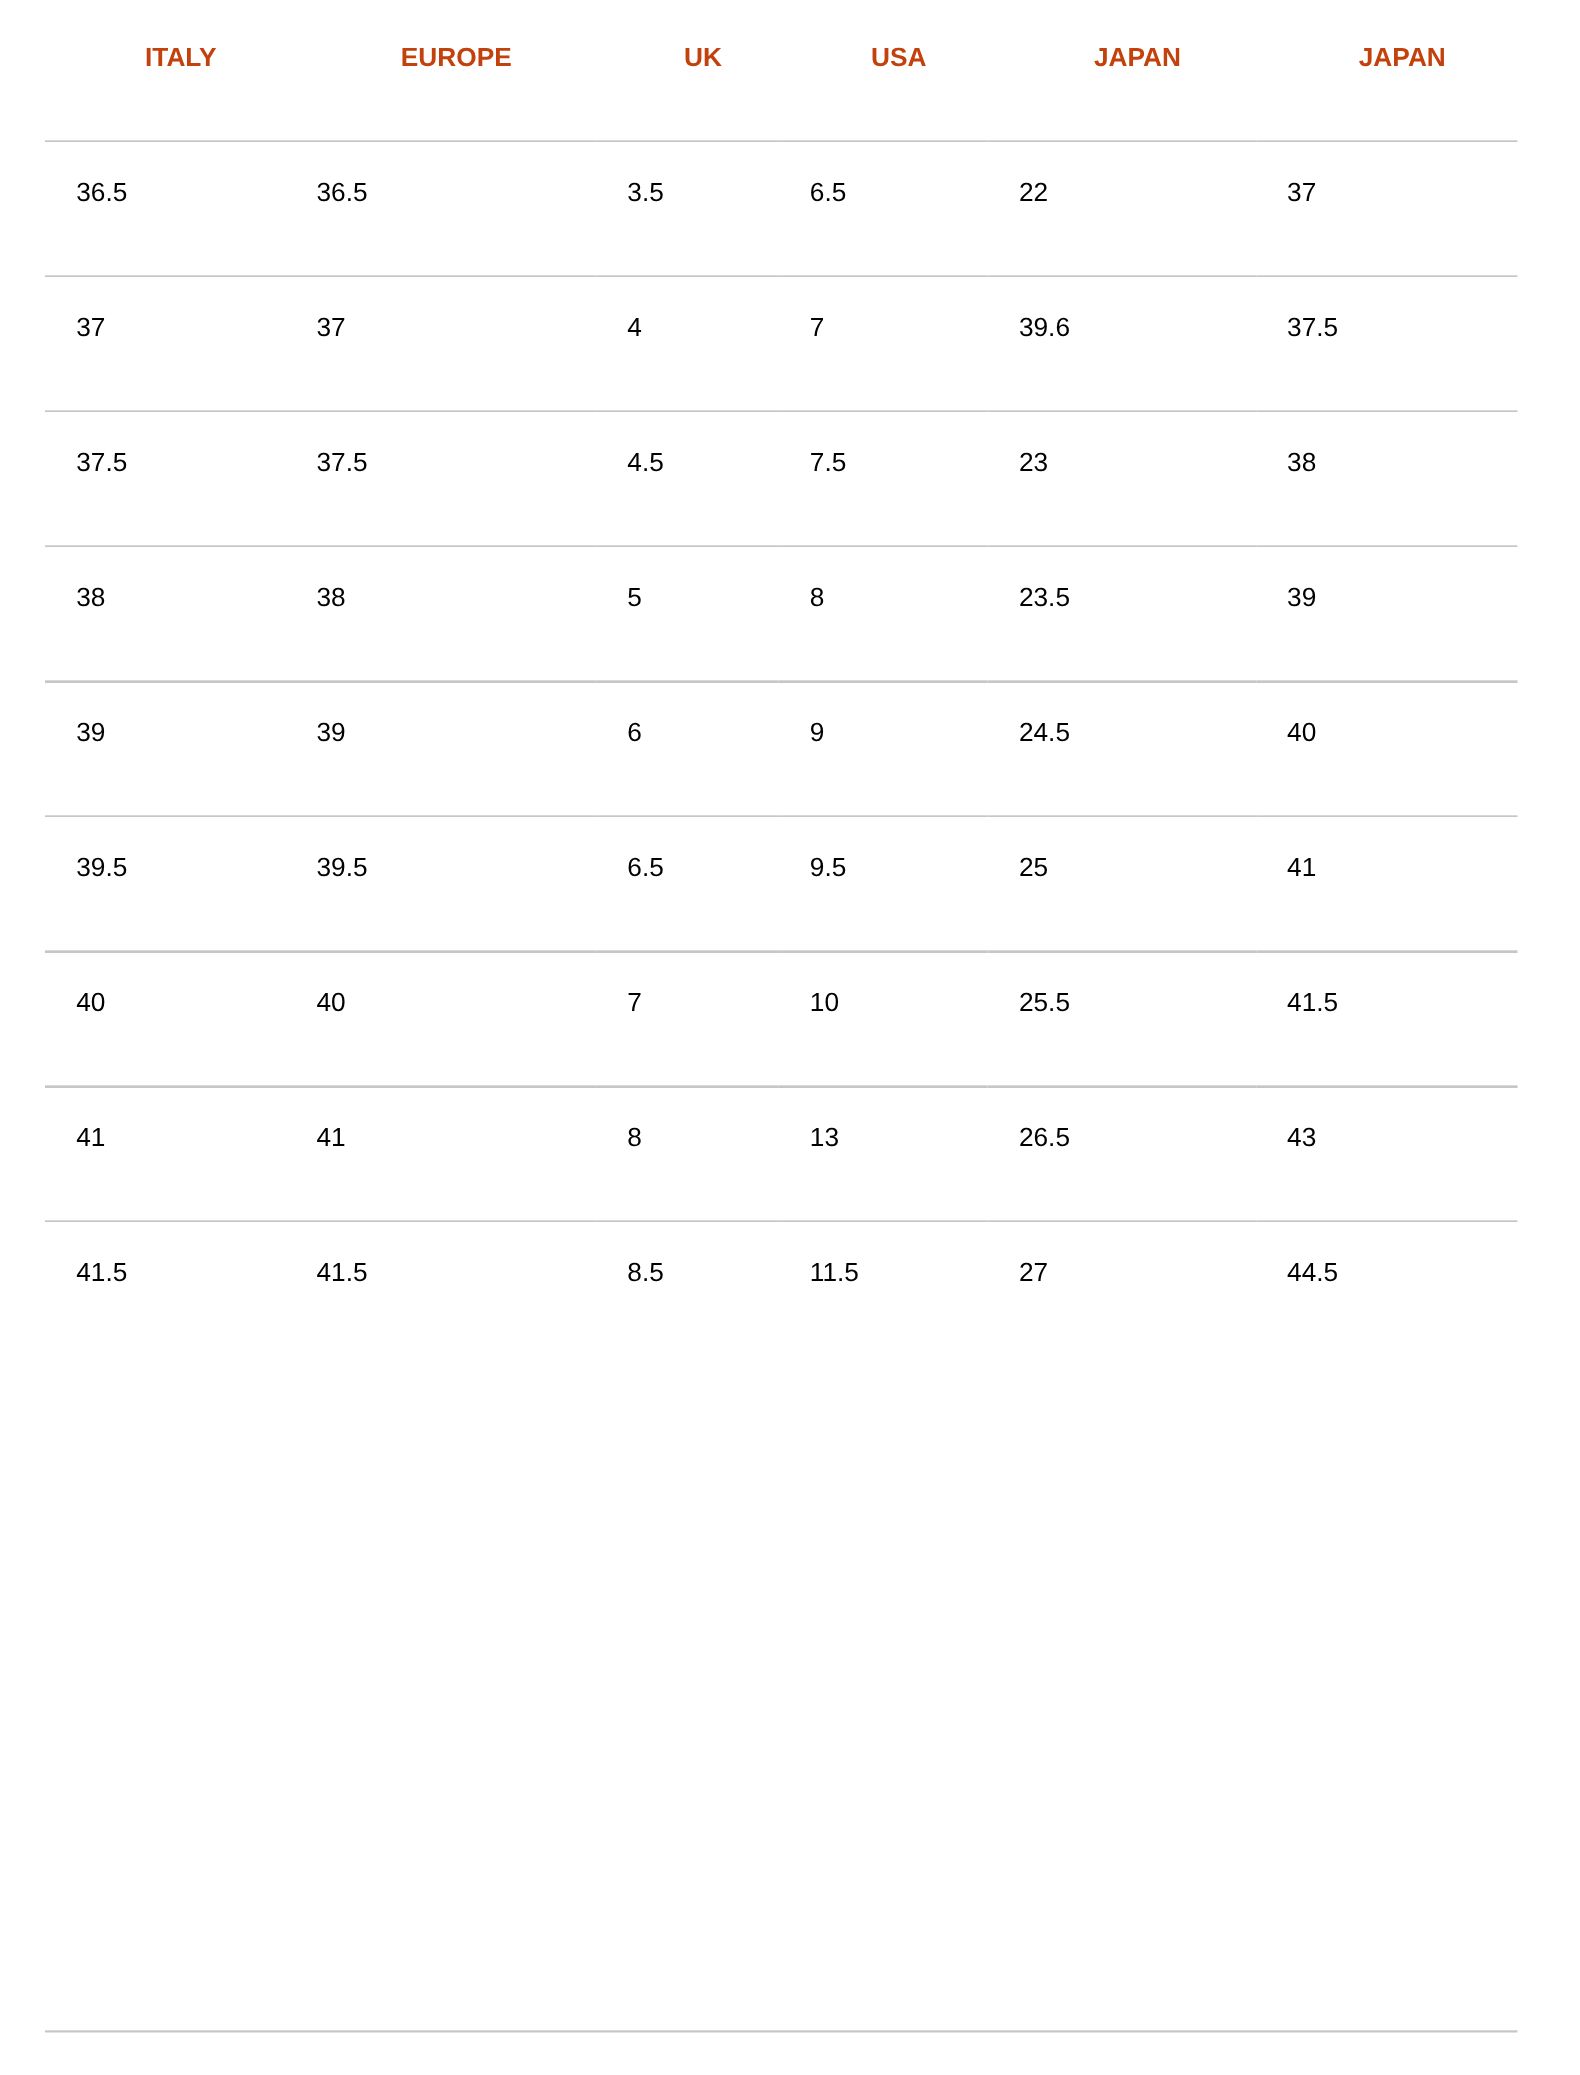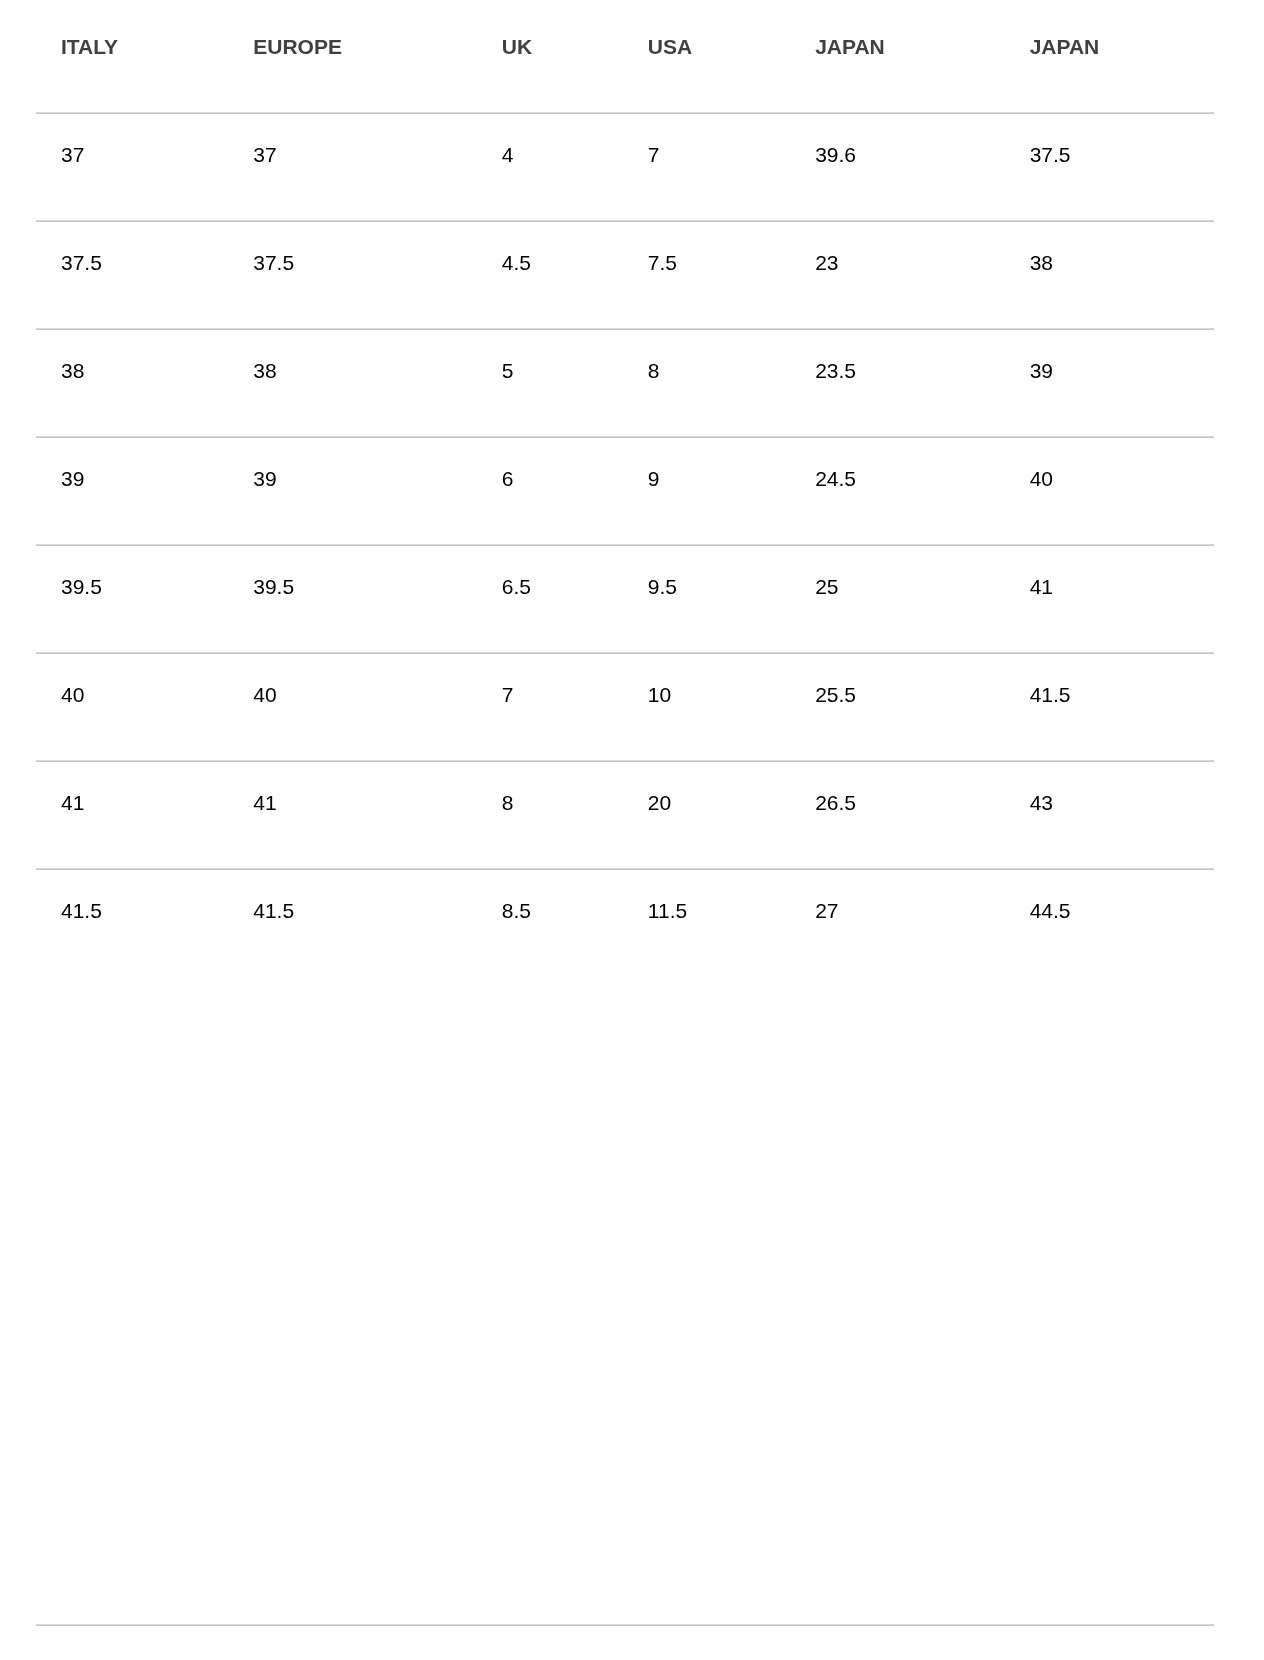--- a/index.html
+++ b/index.html
@@ -41,24 +41,24 @@
   col.col-1 { width: 248.625px; }
   col.col-2 { width: 146px; }
   col.col-3 { width: 167.3125px; }
   col.col-4 { width: 214.515625px; }
   col.col-5 { width: 209.296875px; }
 
   table.size-table th {
     font-size: 21px;
     line-height: 21px;
     font-weight: bold;
-    text-align: left;
+    text-align: center;
     vertical-align: top;
     white-space: nowrap;
-    color: #404040;
+    color: #c2410c;
     padding: 35.796875px 0 55.203125px 24.953125px;
   }
 
   table.size-table td {
     font-size: 21px;
     line-height: 21px;
     font-weight: normal;
     text-align: left;
     vertical-align: top;
     white-space: nowrap;
@@ -104,20 +104,28 @@
         <th>ITALY</th>
         <th>EUROPE</th>
         <th>UK</th>
         <th>USA</th>
         <th>JAPAN</th>
         <th>JAPAN</th>
       </tr>
     </thead>
     <tbody>
       <tr>
+        <td>36.5</td>
+        <td>36.5</td>
+        <td>3.5</td>
+        <td>6.5</td>
+        <td>22</td>
+        <td>37</td>
+      </tr>
+      <tr>
         <td>37</td>
         <td>37</td>
         <td>4</td>
         <td>7</td>
         <td>39.6</td>
         <td>37.5</td>
       </tr>
       <tr>
         <td>37.5</td>
         <td>37.5</td>
@@ -155,21 +163,21 @@
         <td>40</td>
         <td>7</td>
         <td>10</td>
         <td>25.5</td>
         <td>41.5</td>
       </tr>
       <tr>
         <td>41</td>
         <td>41</td>
         <td>8</td>
-        <td>20</td>
+        <td>13</td>
         <td>26.5</td>
         <td>43</td>
       </tr>
       <tr>
         <td>41.5</td>
         <td>41.5</td>
         <td>8.5</td>
         <td>11.5</td>
         <td>27</td>
         <td>44.5</td>

